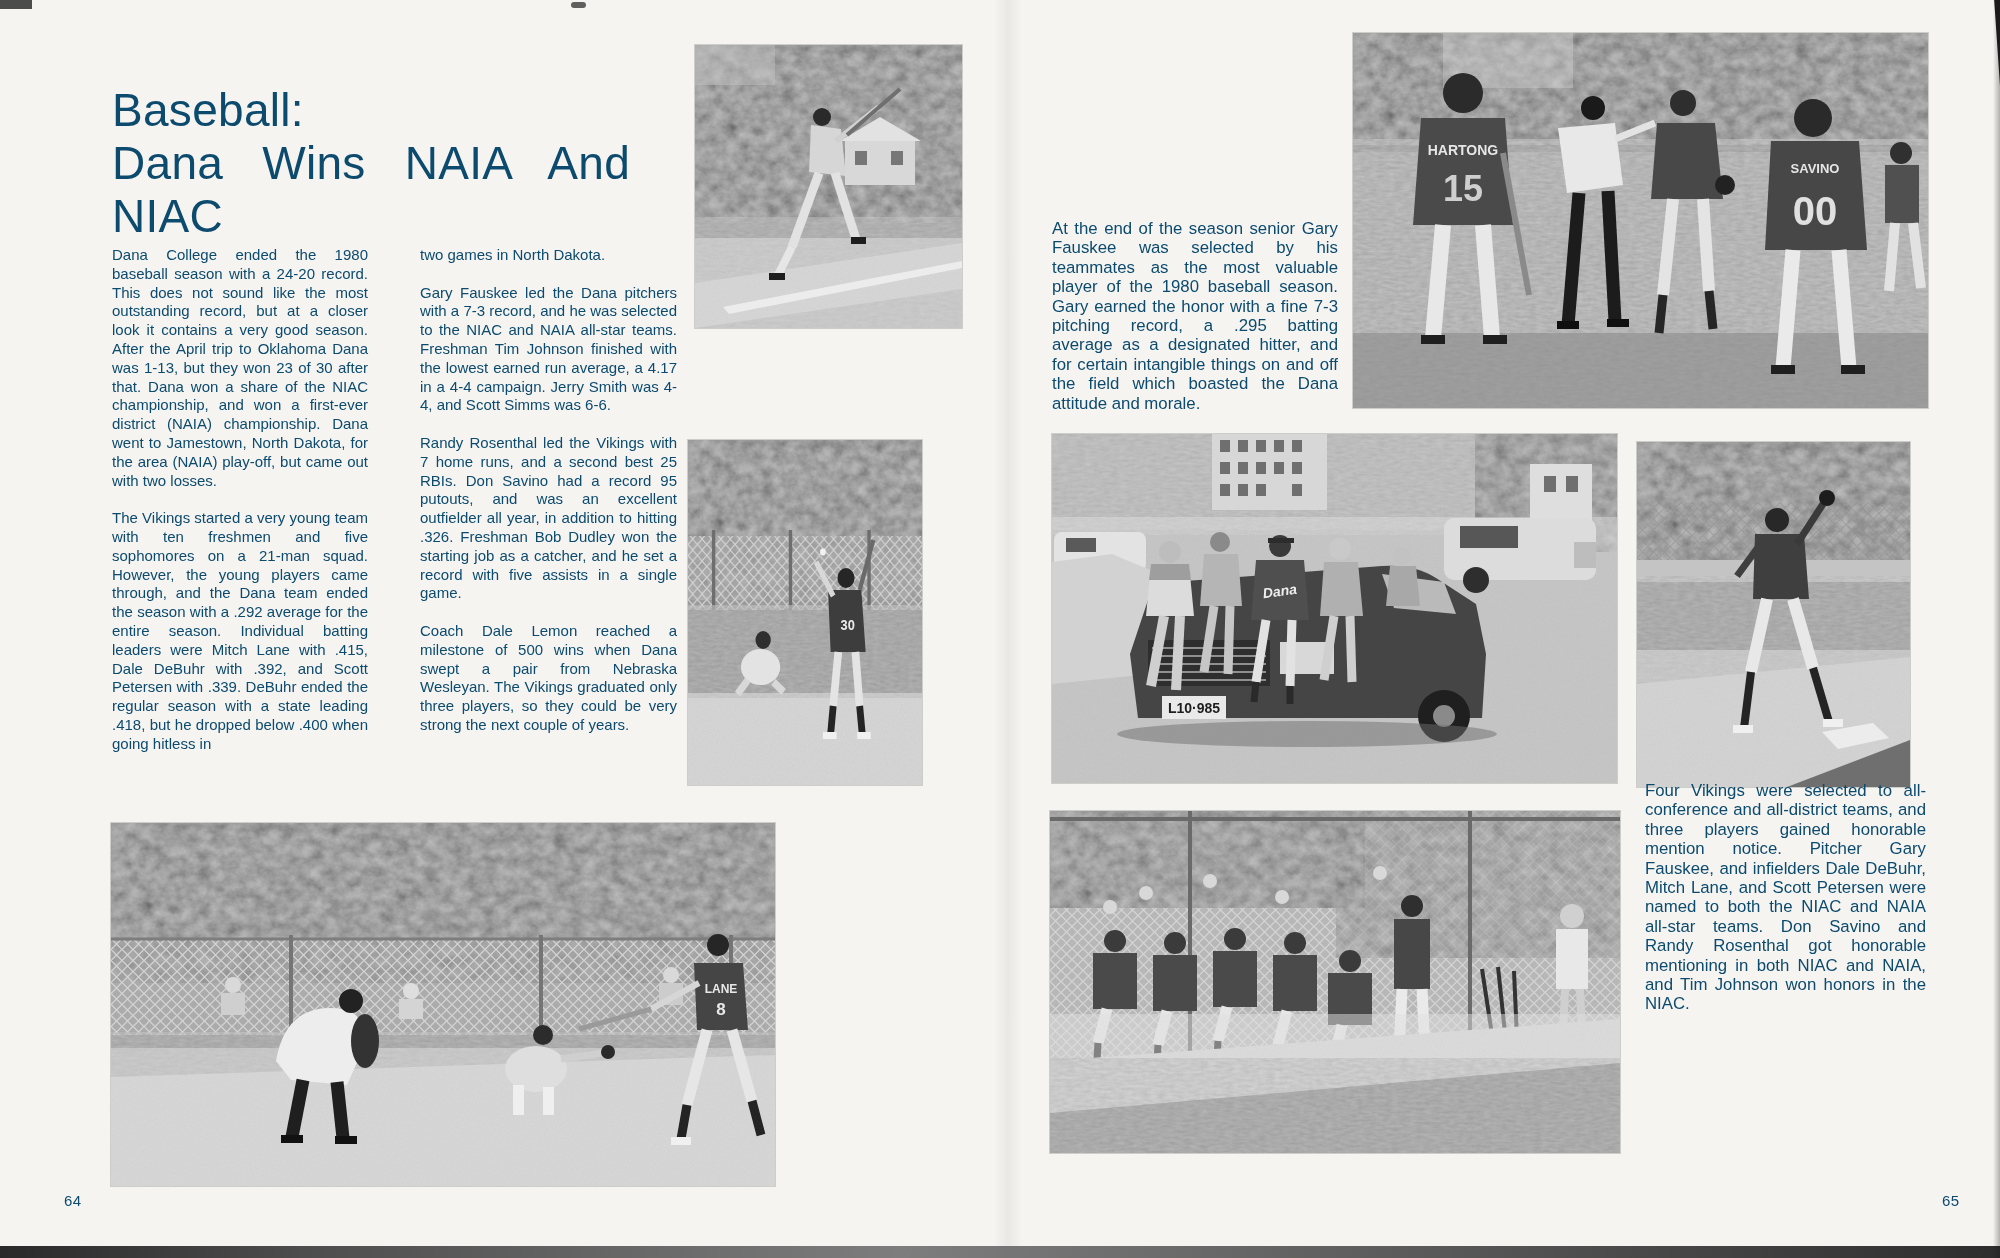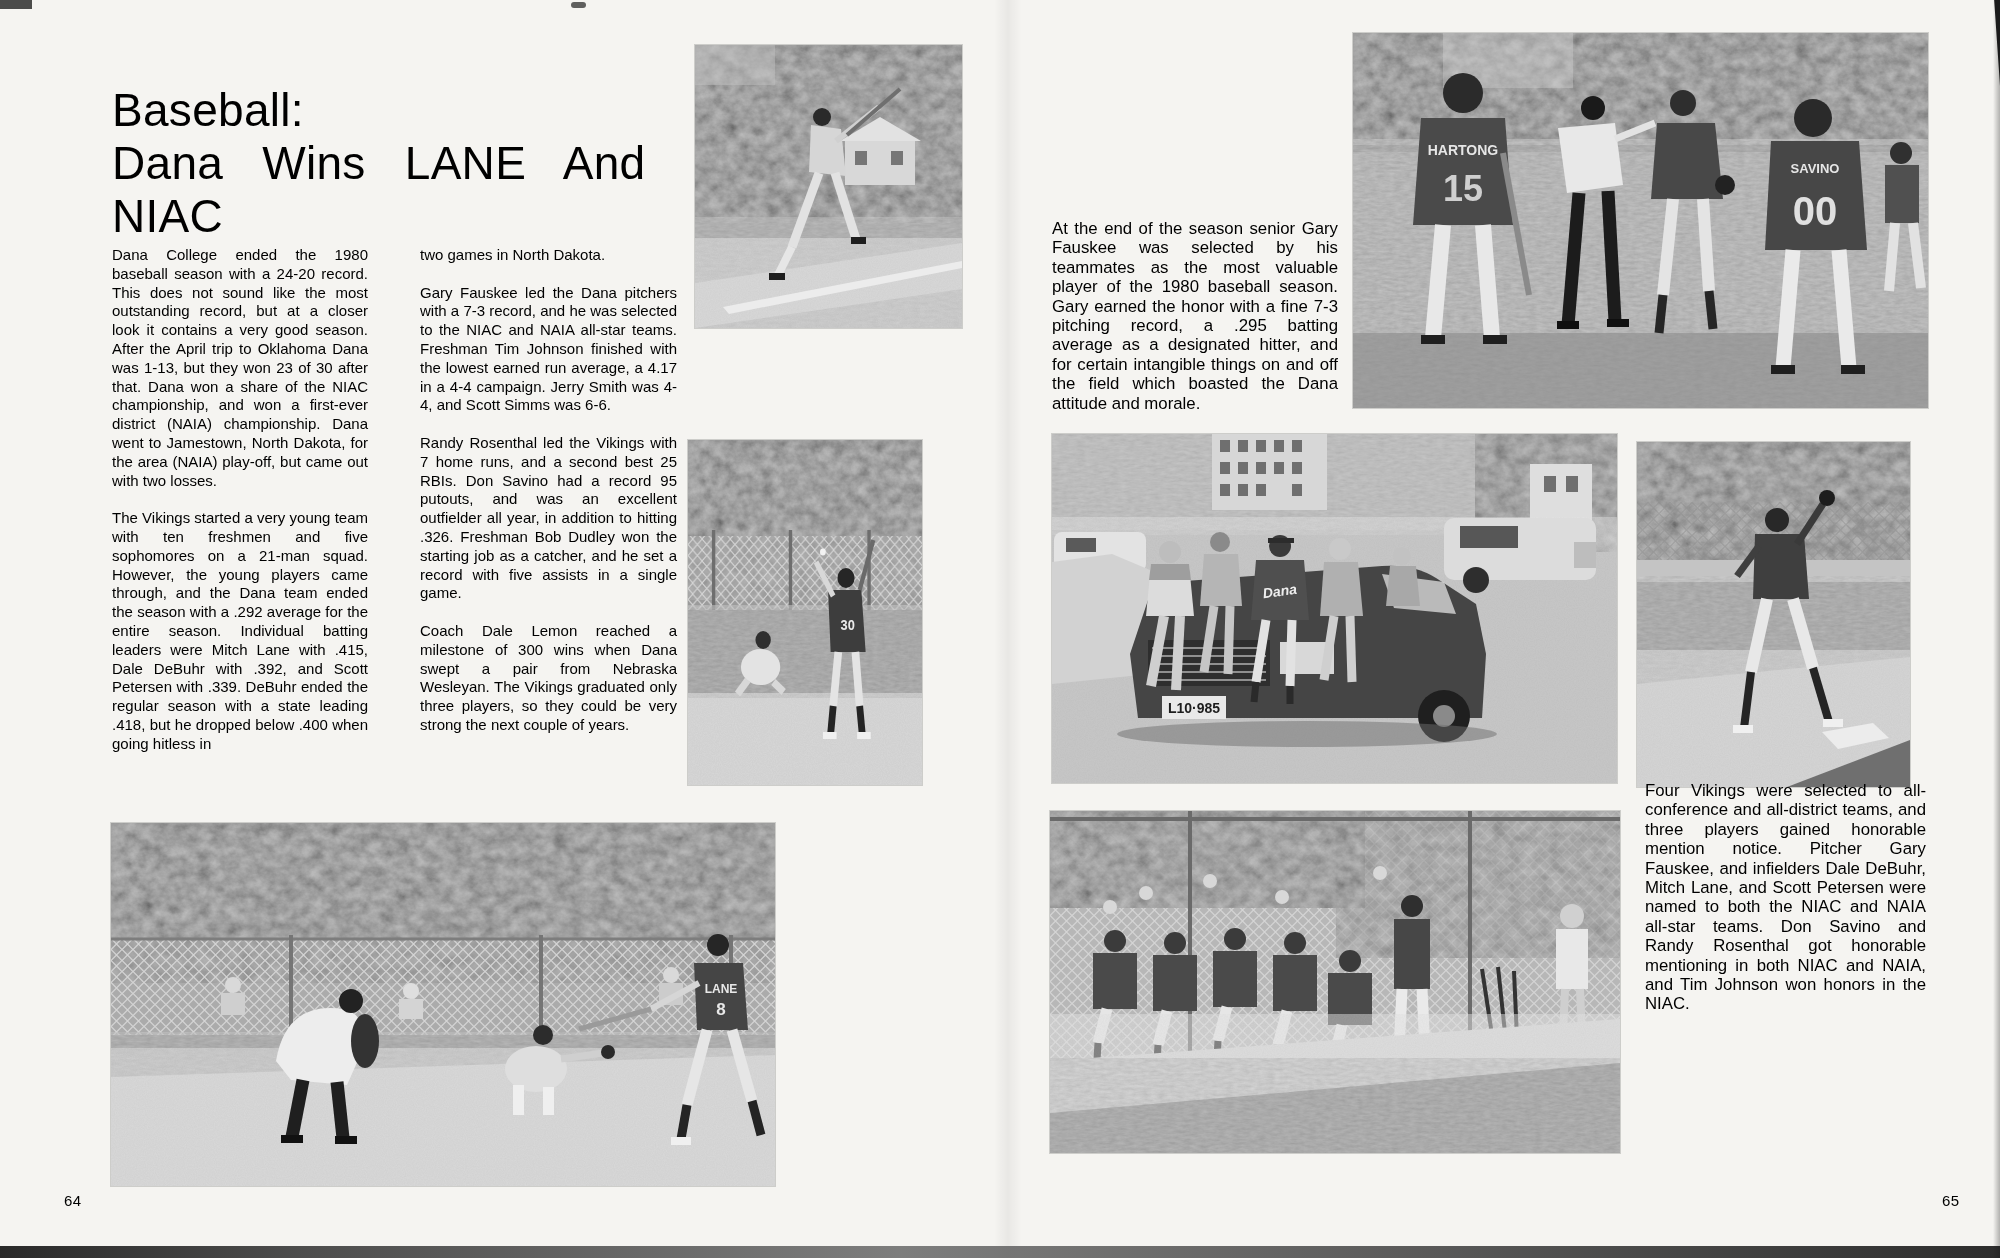--- a/index.html
+++ b/index.html
@@ -1,17 +1,17 @@
 <!DOCTYPE html>
 <html><head>
 <meta charset="utf-8">
 <style>
   html,body{margin:0;padding:0;background:#777;}
   .spread{position:relative;width:2000px;height:1258px;background:#f5f4f1;overflow:hidden;
-          font-family:"Liberation Sans",sans-serif;color:#000000;}
+          font-family:"Liberation Sans",sans-serif;color:#0c4a6e;}
   .abs{position:absolute;}
   .title{font-size:46px;line-height:53px;font-weight:500;letter-spacing:.3px;white-space:nowrap;}
   .title .l2{word-spacing:26px;}
   .bodycol{font-size:15px;line-height:18.8px;text-align:justify;}
   .bodycol p{margin:0 0 18.8px 0;}
   .bodycol p:last-child{margin-bottom:0;}
   .rtext{font-size:16.8px;line-height:19.4px;text-align:justify;}
   .pagenum{font-size:15px;letter-spacing:.5px;}
   .photo{position:absolute;overflow:hidden;background:#b9b9b9;box-shadow:0 0 0 1px rgba(25,25,25,.18);}
   .photo svg{display:block;width:100%;height:100%;}
@@ -70,34 +70,34 @@
     </pattern>
   </defs>
 </svg>
 
 <div class="spread">
 
   <div>
 
     <div class="abs title" style="left:112px;top:84px;width:546px;">
       <div>Baseball:</div>
-      <div class="l2">Dana Wins LANE And</div>
+      <div class="l2">Dana Wins NAIA And</div>
       <div>NIAC</div>
     </div>
 
     <div class="abs bodycol" style="left:112px;top:246px;width:256px;">
       <p>Dana College ended the 1980 baseball season with a 24-20 record. This does not sound like the most outstanding record, but at a closer look it contains a very good season. After the April trip to Oklahoma Dana was 1-13, but they won 23 of 30 after that. Dana won a share of the NIAC championship, and won a first-ever district (NAIA) championship. Dana went to Jamestown, North Dakota, for the area (NAIA) play-off, but came out with two losses.</p>
       <p>The Vikings started a very young team with ten freshmen and five sophomores on a 21-man squad. However, the young players came through, and the Dana team ended the season with a .292 average for the entire season. Individual batting leaders were Mitch Lane with .415, Dale DeBuhr with .392, and Scott Petersen with .339. DeBuhr ended the regular season with a state leading .418, but he dropped below .400 when going hitless in</p>
     </div>
 
     <div class="abs bodycol" style="left:420px;top:246px;width:257px;">
       <p>two games in North Dakota.</p>
       <p>Gary Fauskee led the Dana pitchers with a 7-3 record, and he was selected to the NIAC and NAIA all-star teams. Freshman Tim Johnson finished with the lowest earned run average, a 4.17 in a 4-4 campaign. Jerry Smith was 4-4, and Scott Simms was 6-6.</p>
       <p>Randy Rosenthal led the Vikings with 7 home runs, and a second best 25 RBIs. Don Savino had a record 95 putouts, and was an excellent outfielder all year, in addition to hitting .326. Freshman Bob Dudley won the starting job as a catcher, and he set a record with five assists in a single game.</p>
-      <p>Coach Dale Lemon reached a milestone of 300 wins when Dana swept a pair from Nebraska Wesleyan. The Vikings graduated only three players, so they could be very strong the next couple of years.</p>
+      <p>Coach Dale Lemon reached a milestone of 500 wins when Dana swept a pair from Nebraska Wesleyan. The Vikings graduated only three players, so they could be very strong the next couple of years.</p>
     </div>
 
     <div class="photo" style="left:695px;top:45px;width:267px;height:283px;">
       <svg viewBox="0 0 267 283" preserveAspectRatio="none">
         <rect x="0" y="0" width="267" height="283" fill="#9c9c9c"></rect>
         <rect x="0" y="0" width="267" height="178" filter="url(#fol)"></rect>
         <rect x="0" y="0" width="80" height="40" fill="#c6c6c6" opacity=".45"></rect>
         <polygon points="145,96 185,72 226,96" fill="#e2e2e2"></polygon>
         <rect x="150" y="96" width="70" height="44" fill="#d8d8d8"></rect>
         <rect x="160" y="106" width="12" height="14" fill="#767676"></rect>

